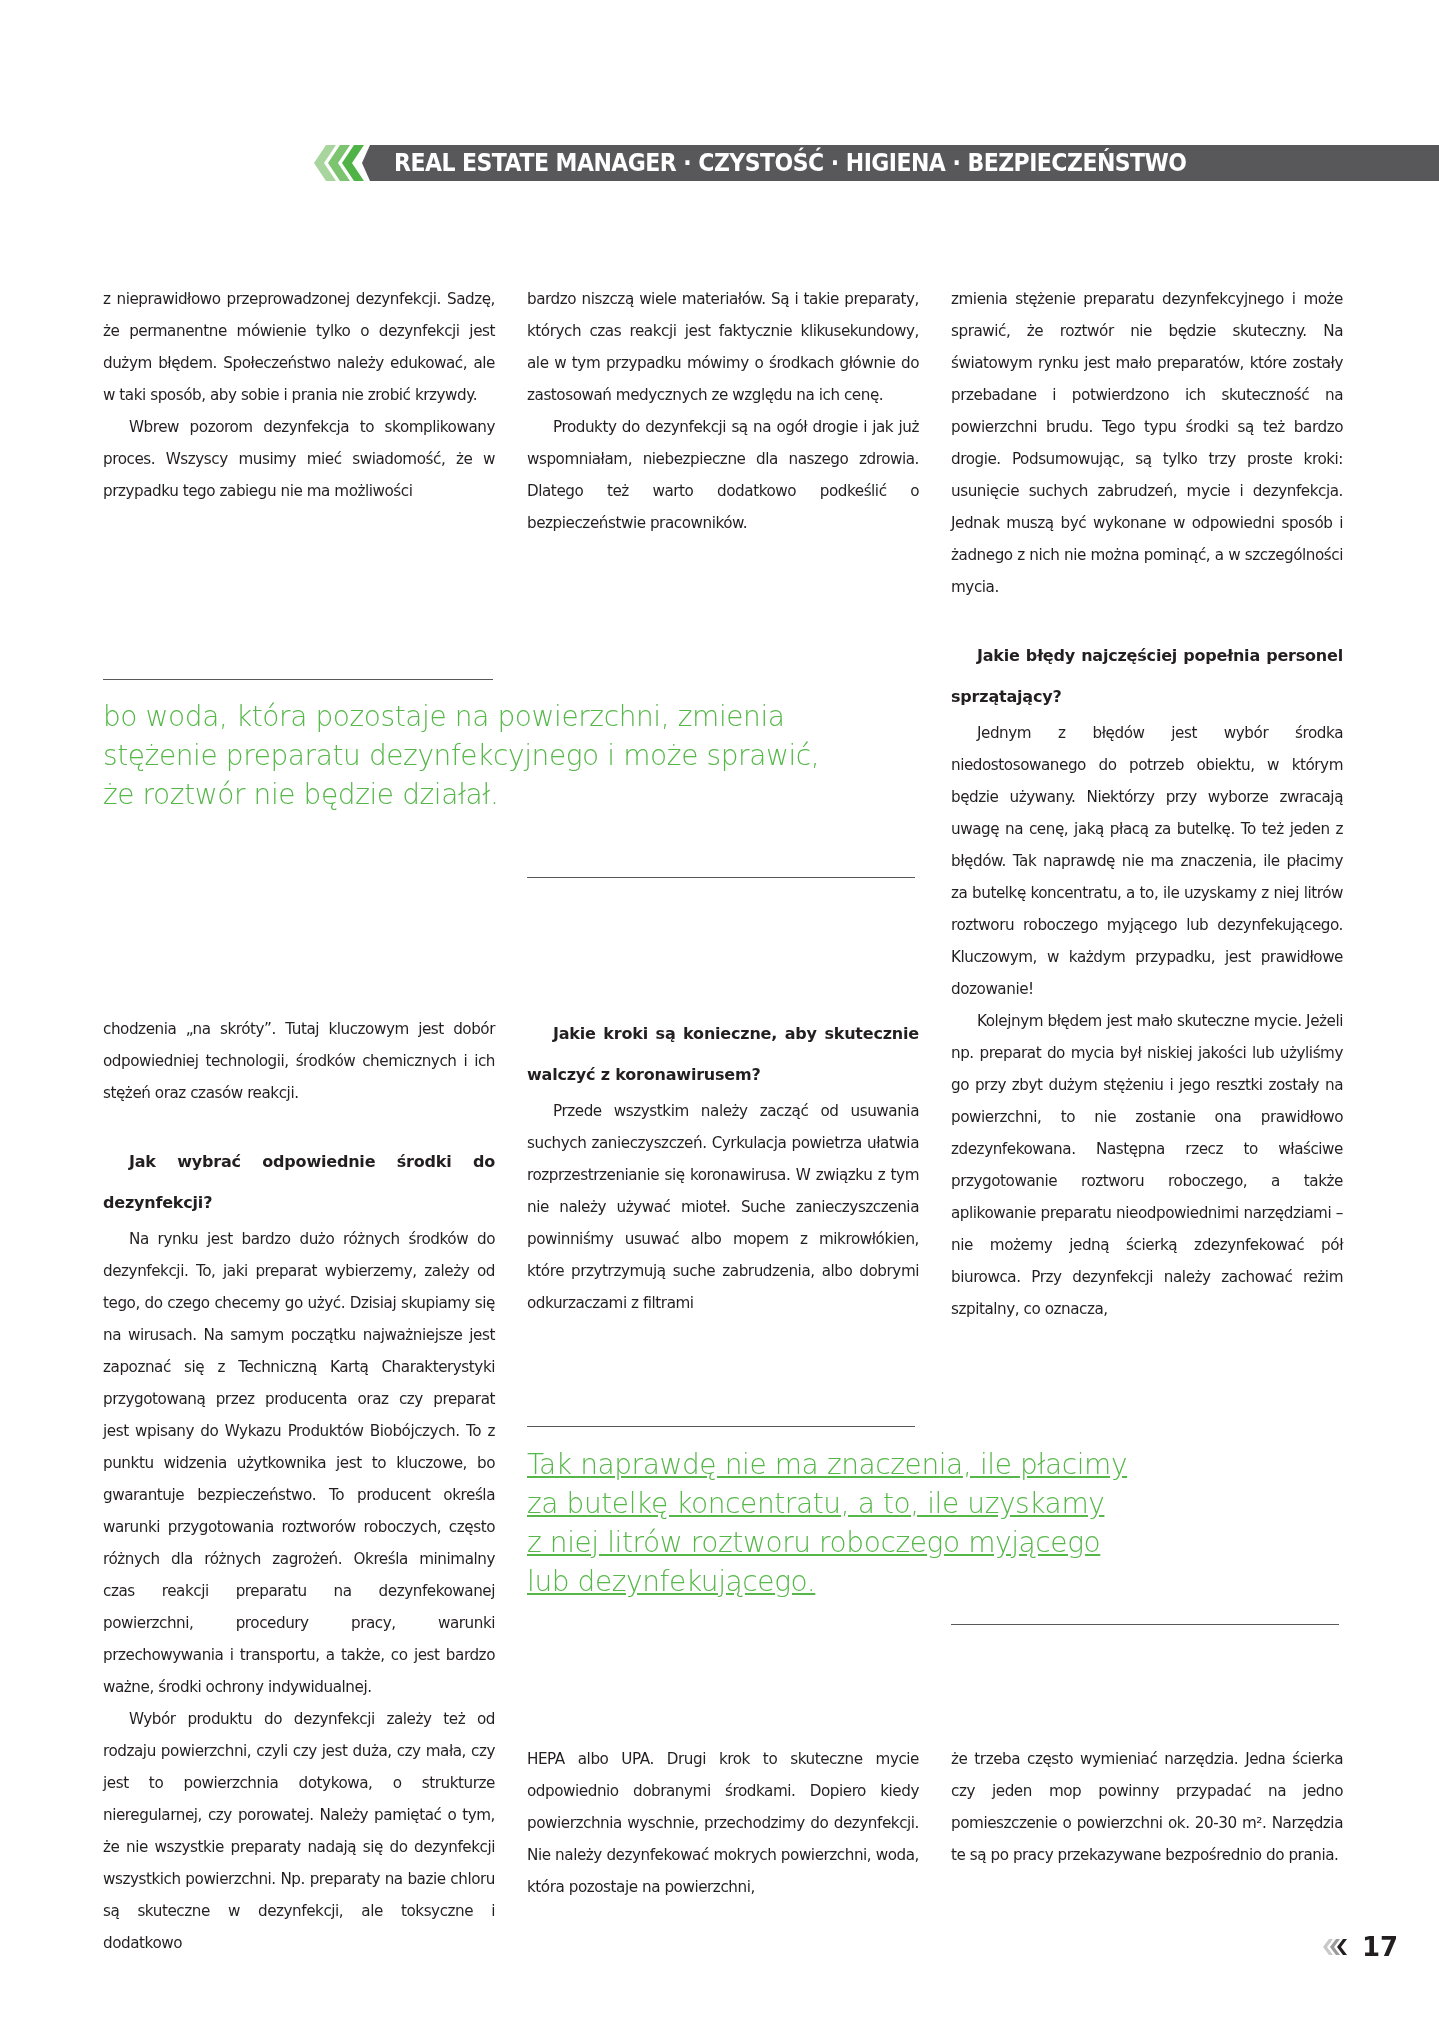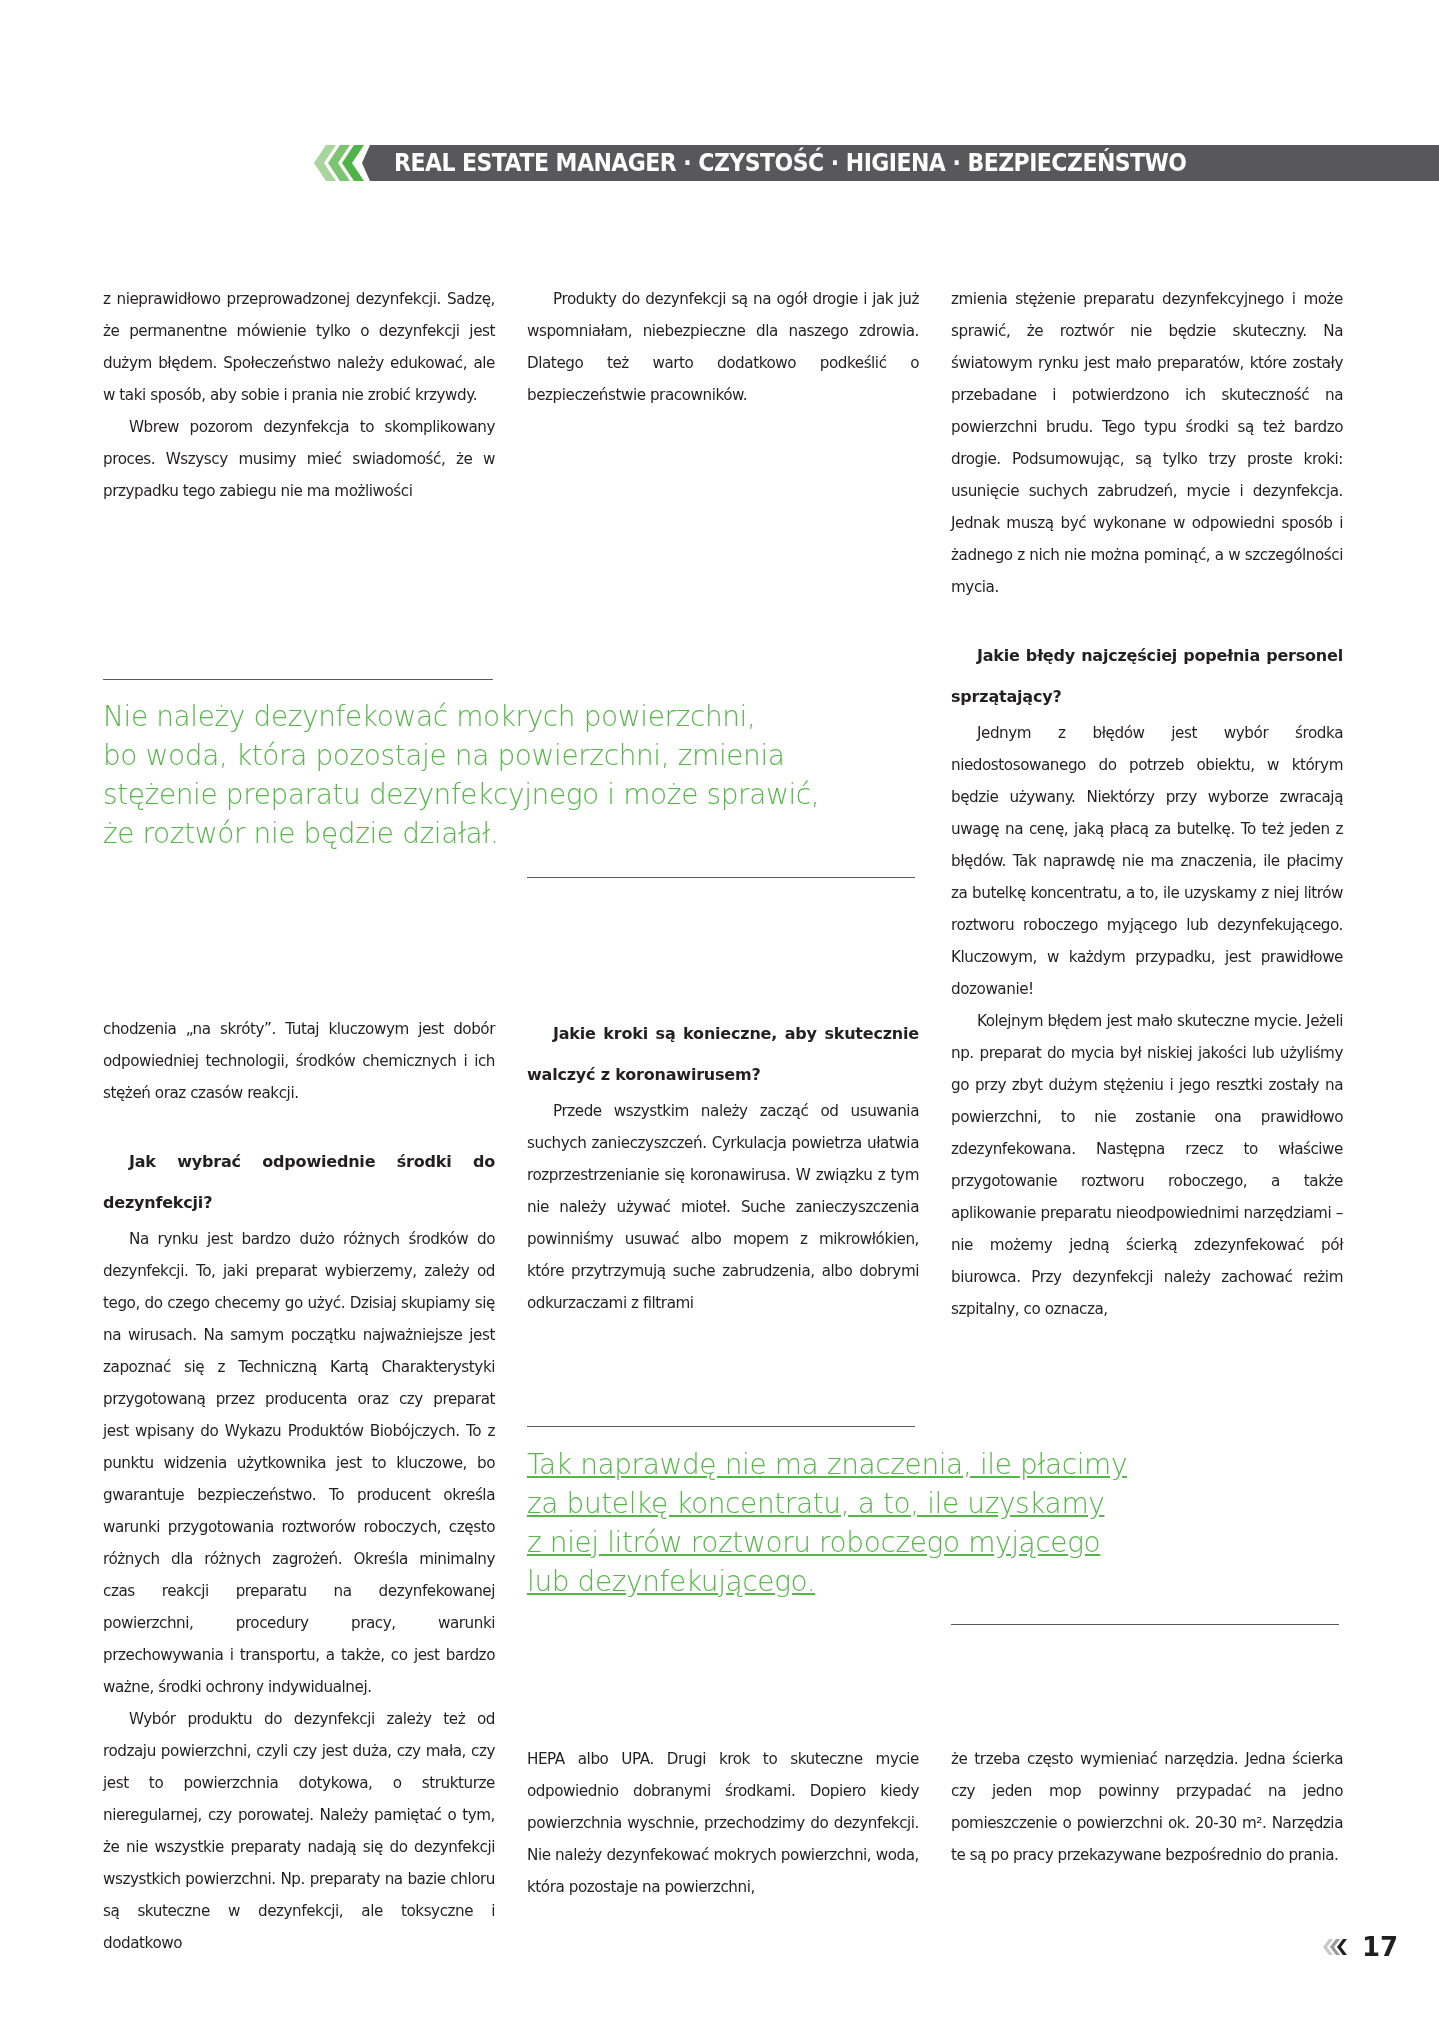--- a/index.html
+++ b/index.html
@@ -67,34 +67,34 @@
   <div class="bar"></div>
   <div class="bar-text">REAL ESTATE MANAGER · CZYSTOŚĆ · HIGIENA · BEZPIECZEŃSTWO</div>
 </div>
 
 <div class="col" style="left:103px; top:283px;">
     <p>z nieprawidłowo przeprowadzonej dezynfekcji. Sadzę, że permanentne mówienie tylko o dezynfekcji jest dużym błędem. Społeczeństwo należy edukować, ale w taki sposób, aby sobie i prania nie zrobić krzywdy.</p>
     <p class="indent">Wbrew pozorom dezynfekcja to skomplikowany proces. Wszyscy musimy mieć swiadomość, że w przypadku tego zabiegu nie ma możliwości</p>
   </div>
 
 <div class="col" style="left:527px; top:283px;">
+    <p>bardzo niszczą wiele materiałów. Są i takie preparaty, których czas reakcji jest faktycznie klikusekundowy, ale w tym przypadku mówimy o środkach głównie do zastosowań medycznych ze względu na ich cenę.</p>
     <p class="indent">Produkty do dezynfekcji są na ogół drogie i jak już wspomniałam, niebezpieczne dla naszego zdrowia. Dlatego też warto dodatkowo podkeślić o bezpieczeństwie pracowników.</p>
   </div>
 
 <div class="col" style="left:951px; top:283px;">
     <p>zmienia stężenie preparatu dezynfekcyjnego i może sprawić, że roztwór nie będzie skuteczny. Na światowym rynku jest mało preparatów, które zostały przebadane i potwierdzono ich skuteczność na powierzchni brudu. Tego typu środki są też bardzo drogie. Podsumowując, są tylko trzy proste kroki: usunięcie suchych zabrudzeń, mycie i dezynfekcja. Jednak muszą być wykonane w odpowiedni sposób i żadnego z nich nie można pominąć, a w szczególności mycia.</p>
     <div class="gap"></div>
     <h3>Jakie błędy najczęściej popełnia personel sprzątający?</h3>
     <p class="indent">Jednym z błędów jest wybór środka niedostosowanego do potrzeb obiektu, w którym będzie używany. Niektórzy przy wyborze zwracają uwagę na cenę, jaką płacą za butelkę. To też jeden z błędów. Tak naprawdę nie ma znaczenia, ile płacimy za butelkę koncentratu, a to, ile uzyskamy z niej litrów roztworu roboczego myjącego lub dezynfekującego. Kluczowym, w każdym przypadku, jest prawidłowe dozowanie!</p>
     <p class="indent">Kolejnym błędem jest mało skuteczne mycie. Jeżeli np. preparat do mycia był niskiej jakości lub użyliśmy go przy zbyt dużym stężeniu i jego resztki zostały na powierzchni, to nie zostanie ona prawidłowo zdezynfekowana. Następna rzecz to właściwe przygotowanie roztworu roboczego, a także aplikowanie preparatu nieodpowiednimi narzędziami – nie możemy jedną ścierką zdezynfekować pół biurowca. Przy dezynfekcji należy zachować reżim szpitalny, co oznacza,</p>
   </div>
 
 <div class="rule" style="left:103px; top:679px; width:390px;"></div>
 <div class="quote" style="left:103px; top:697px;">
-  <span>Nie należy dezynfekować mokrych powierzchni,</span>
   <span>bo woda, która pozostaje na powierzchni, zmienia</span>
   <span>stężenie preparatu dezynfekcyjnego i może sprawić,</span>
   <span>że roztwór nie będzie działał.</span>
 </div>
 <div class="rule" style="left:527px; top:877px; width:388px;"></div>
 
 <div class="col" style="left:103px; top:1013px;">
     <p>chodzenia „na skróty”. Tutaj kluczowym jest dobór odpowiedniej technologii, środków chemicznych i ich stężeń oraz czasów reakcji.</p>
     <div class="gap"></div>
     <h3>Jak wybrać odpowiednie środki do dezynfekcji?</h3>

